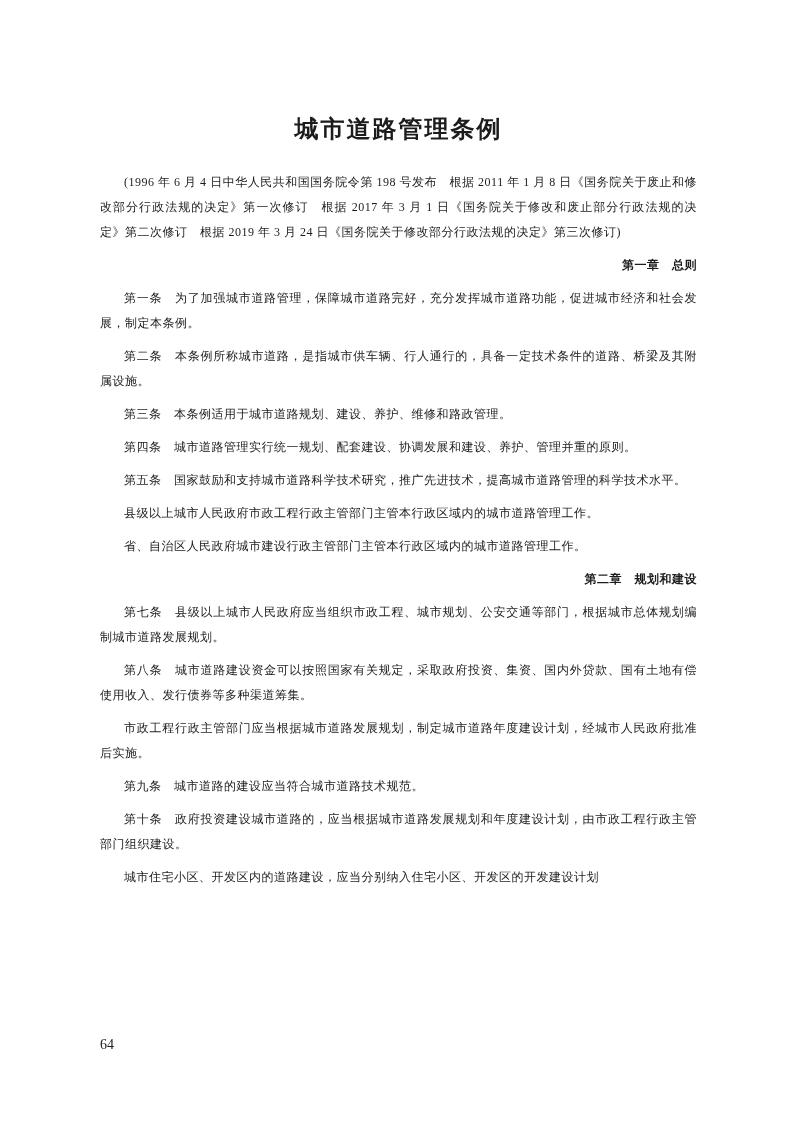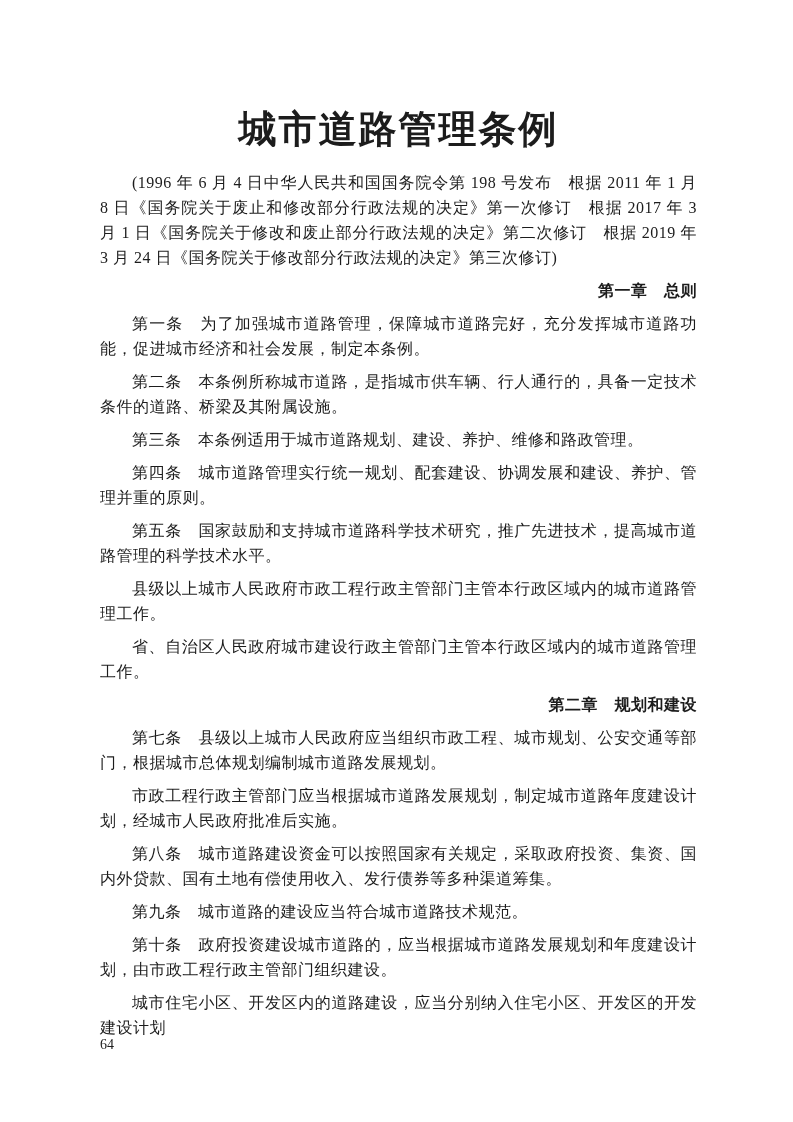--- a/index.html
+++ b/index.html
@@ -16,29 +16,29 @@
     font-family: "Liberation Serif", "DejaVu Serif", serif;
     color: #1c1c1c;
   }
   .content {
     position: absolute;
     left: 100px;
     top: 110px;
     width: 597px;
   }
   .doc-title {
-    font-size: 38px;
+    font-size: 24px;
     line-height: 38px;
     font-weight: bold;
     text-align: center;
     letter-spacing: 2px;
     margin: 0 0 22px 0;
   }
   .doc-body p {
-    font-size: 16px;
+    font-size: 12px;
     line-height: 25px;
     margin: 0 0 8px 0;
     text-indent: 2em;
     text-align: justify;
     letter-spacing: 0.5px;
   }
   .doc-body p.preamble {
     
   }
   .doc-body p.chapter {
@@ -67,21 +67,21 @@
         <p class="chapter">第一章　总则</p>
         <p class="para">第一条　为了加强城市道路管理，保障城市道路完好，充分发挥城市道路功能，促进城市经济和社会发展，制定本条例。</p>
         <p class="para">第二条　本条例所称城市道路，是指城市供车辆、行人通行的，具备一定技术条件的道路、桥梁及其附属设施。</p>
         <p class="para">第三条　本条例适用于城市道路规划、建设、养护、维修和路政管理。</p>
         <p class="para">第四条　城市道路管理实行统一规划、配套建设、协调发展和建设、养护、管理并重的原则。</p>
         <p class="para">第五条　国家鼓励和支持城市道路科学技术研究，推广先进技术，提高城市道路管理的科学技术水平。</p>
         <p class="para">县级以上城市人民政府市政工程行政主管部门主管本行政区域内的城市道路管理工作。</p>
         <p class="para">省、自治区人民政府城市建设行政主管部门主管本行政区域内的城市道路管理工作。</p>
         <p class="chapter">第二章　规划和建设</p>
         <p class="para">第七条　县级以上城市人民政府应当组织市政工程、城市规划、公安交通等部门，根据城市总体规划编制城市道路发展规划。</p>
+        <p class="para">第八条　城市道路建设资金可以按照国家有关规定，采取政府投资、集资、国内外贷款、国有土地有偿使用收入、发行债券等多种渠道筹集。</p>
         <p class="para">市政工程行政主管部门应当根据城市道路发展规划，制定城市道路年度建设计划，经城市人民政府批准后实施。</p>
-        <p class="para">第八条　城市道路建设资金可以按照国家有关规定，采取政府投资、集资、国内外贷款、国有土地有偿使用收入、发行债券等多种渠道筹集。</p>
         <p class="para">第九条　城市道路的建设应当符合城市道路技术规范。</p>
         <p class="para">第十条　政府投资建设城市道路的，应当根据城市道路发展规划和年度建设计划，由市政工程行政主管部门组织建设。</p>
         <p class="para">城市住宅小区、开发区内的道路建设，应当分别纳入住宅小区、开发区的开发建设计划</p>
       </div>
   </div>
   <div class="page-number">64</div>
 </div>
 
 </body></html>

